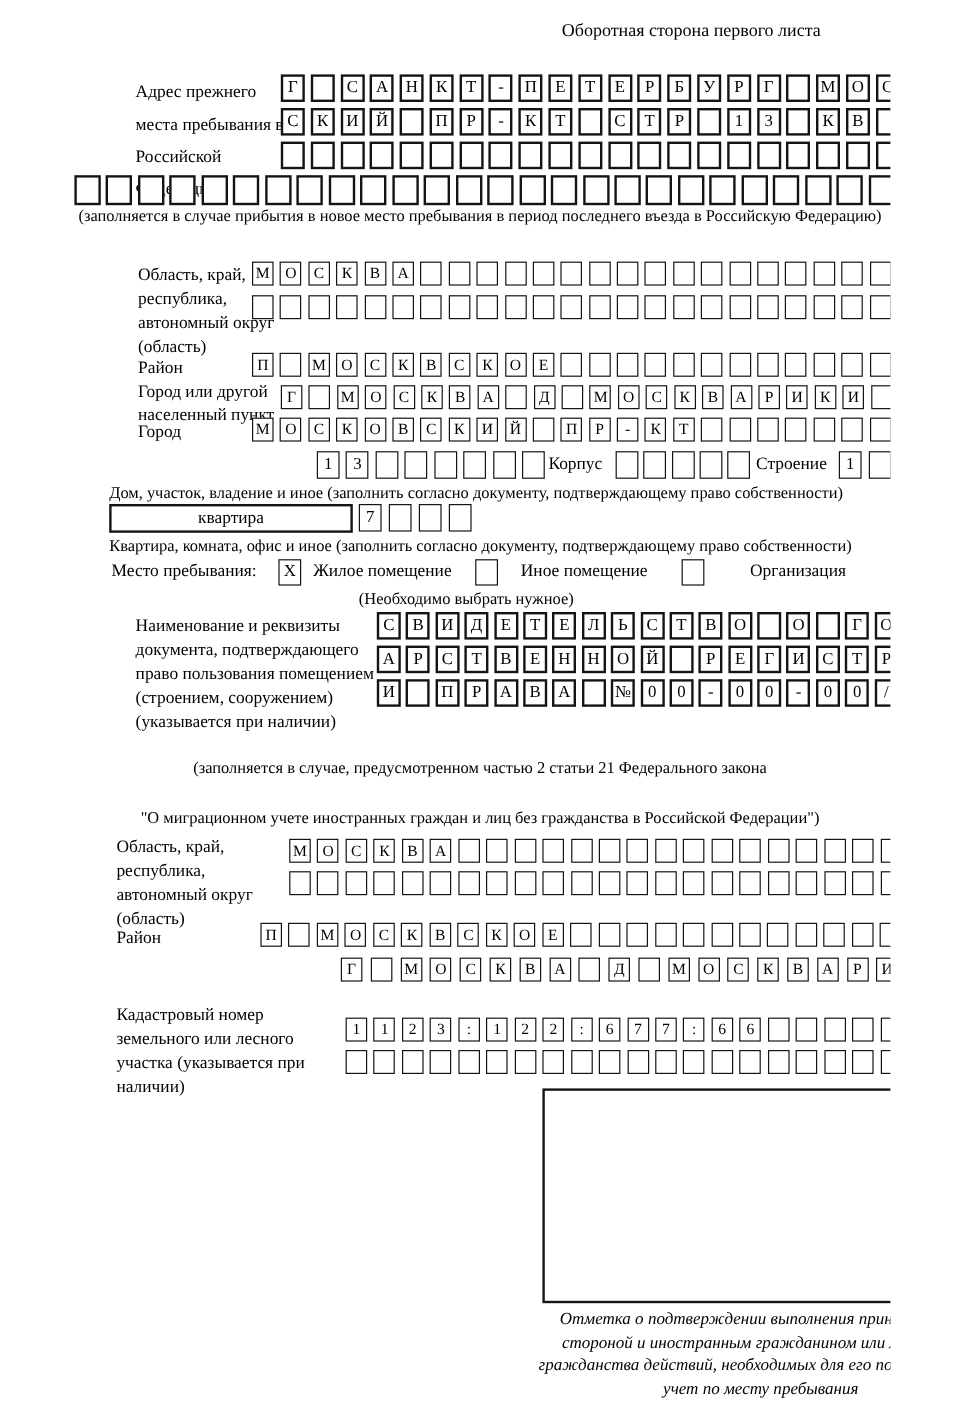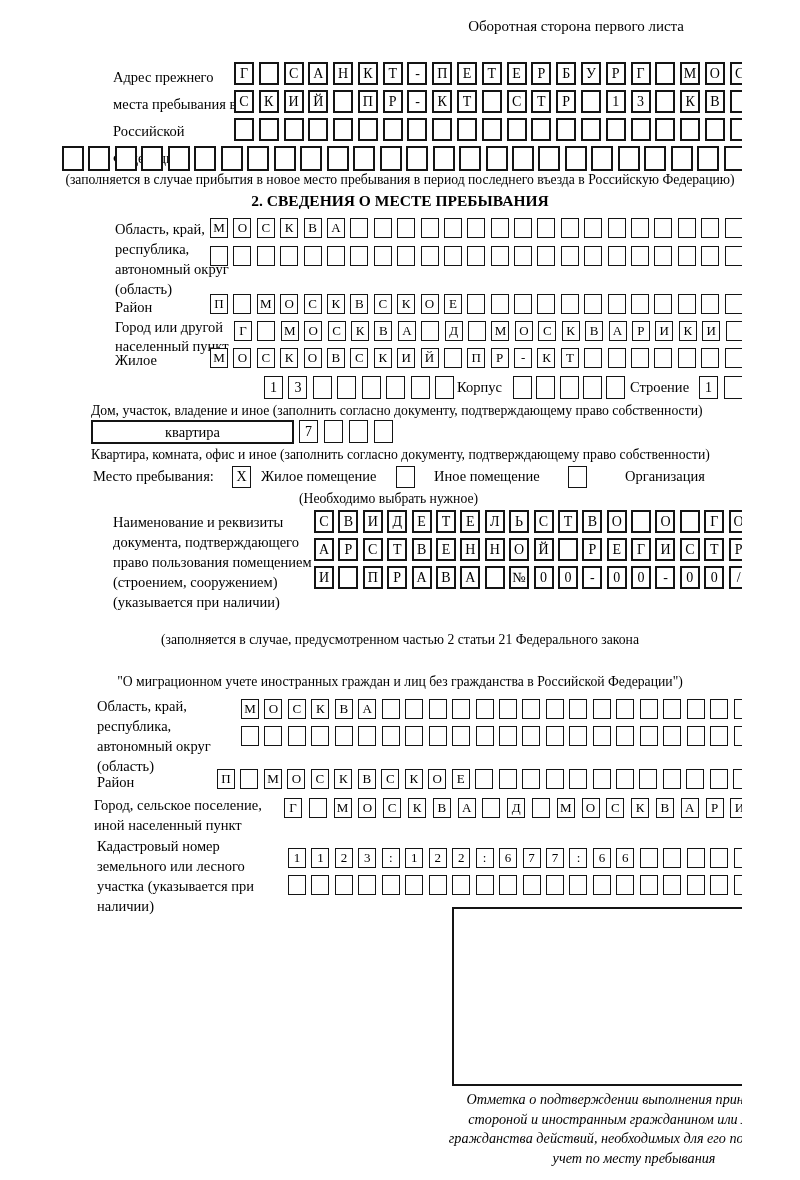--- a/index.html
+++ b/index.html
@@ -150,21 +150,20 @@
       <span class="cell"></span>
       <span class="cell"></span>
       <span class="cell"></span>
       <span class="cell"></span>
       <span class="cell"></span>
       <span class="cell"></span>
       <span class="cell"></span>
     </div>
   <div class="abs note" style="top:172px;left:0;">(заполняется в случае прибытия в новое место пребывания в период последнего въезда в Российскую Федерацию)</div>
 
-  <div class="abs title" style="top:192px;left:0;">2. СВЕДЕНИЯ О МЕСТЕ ПРЕБЫВАНИЯ</div>
 
   <div class="abs lbl" style="left:57px;top:219px;width:116px;">Область, край, республика, автономный округ (область)</div>
   <div class="boxrow cells-c" style="left:152px;top:218px;width:603px;">
       <span class="cell">М</span>
       <span class="cell">О</span>
       <span class="cell">С</span>
       <span class="cell">К</span>
       <span class="cell">В</span>
       <span class="cell">А</span>
       <span class="cell"></span>
@@ -269,21 +268,21 @@
       <span class="cell">Р</span>
       <span class="cell">И</span>
       <span class="cell">К</span>
       <span class="cell">И</span>
       <span class="cell"></span>
       <span class="cell"></span>
       <span class="cell"></span>
       <span class="cell"></span>
     </div>
 
-  <div class="abs lbl" style="left:57px;top:350px;">Жилое</div>
+  <div class="abs lbl" style="left:57px;top:350px;">Город</div>
   <div class="boxrow cells-c" style="left:152px;top:348px;width:603px;">
       <span class="cell">М</span>
       <span class="cell">О</span>
       <span class="cell">С</span>
       <span class="cell">К</span>
       <span class="cell">О</span>
       <span class="cell">В</span>
       <span class="cell">С</span>
       <span class="cell">К</span>
       <span class="cell">И</span>
@@ -504,21 +503,20 @@
       <span class="cell"></span>
       <span class="cell"></span>
       <span class="cell"></span>
       <span class="cell"></span>
       <span class="cell"></span>
       <span class="cell"></span>
       <span class="cell"></span>
       <span class="cell"></span>
     </div>
 
-  <div class="abs lbl" style="left:36px;top:795px;width:200px;line-height:20px;">Город, сельское поселение, иной населенный пункт</div>
   <div class="boxrow cells-c" style="left:226px;top:798px;width:539px;">
       <span class="cell">Г</span>
       <span class="cell"></span>
       <span class="cell">М</span>
       <span class="cell">О</span>
       <span class="cell">С</span>
       <span class="cell">К</span>
       <span class="cell">В</span>
       <span class="cell">А</span>
       <span class="cell"></span>

